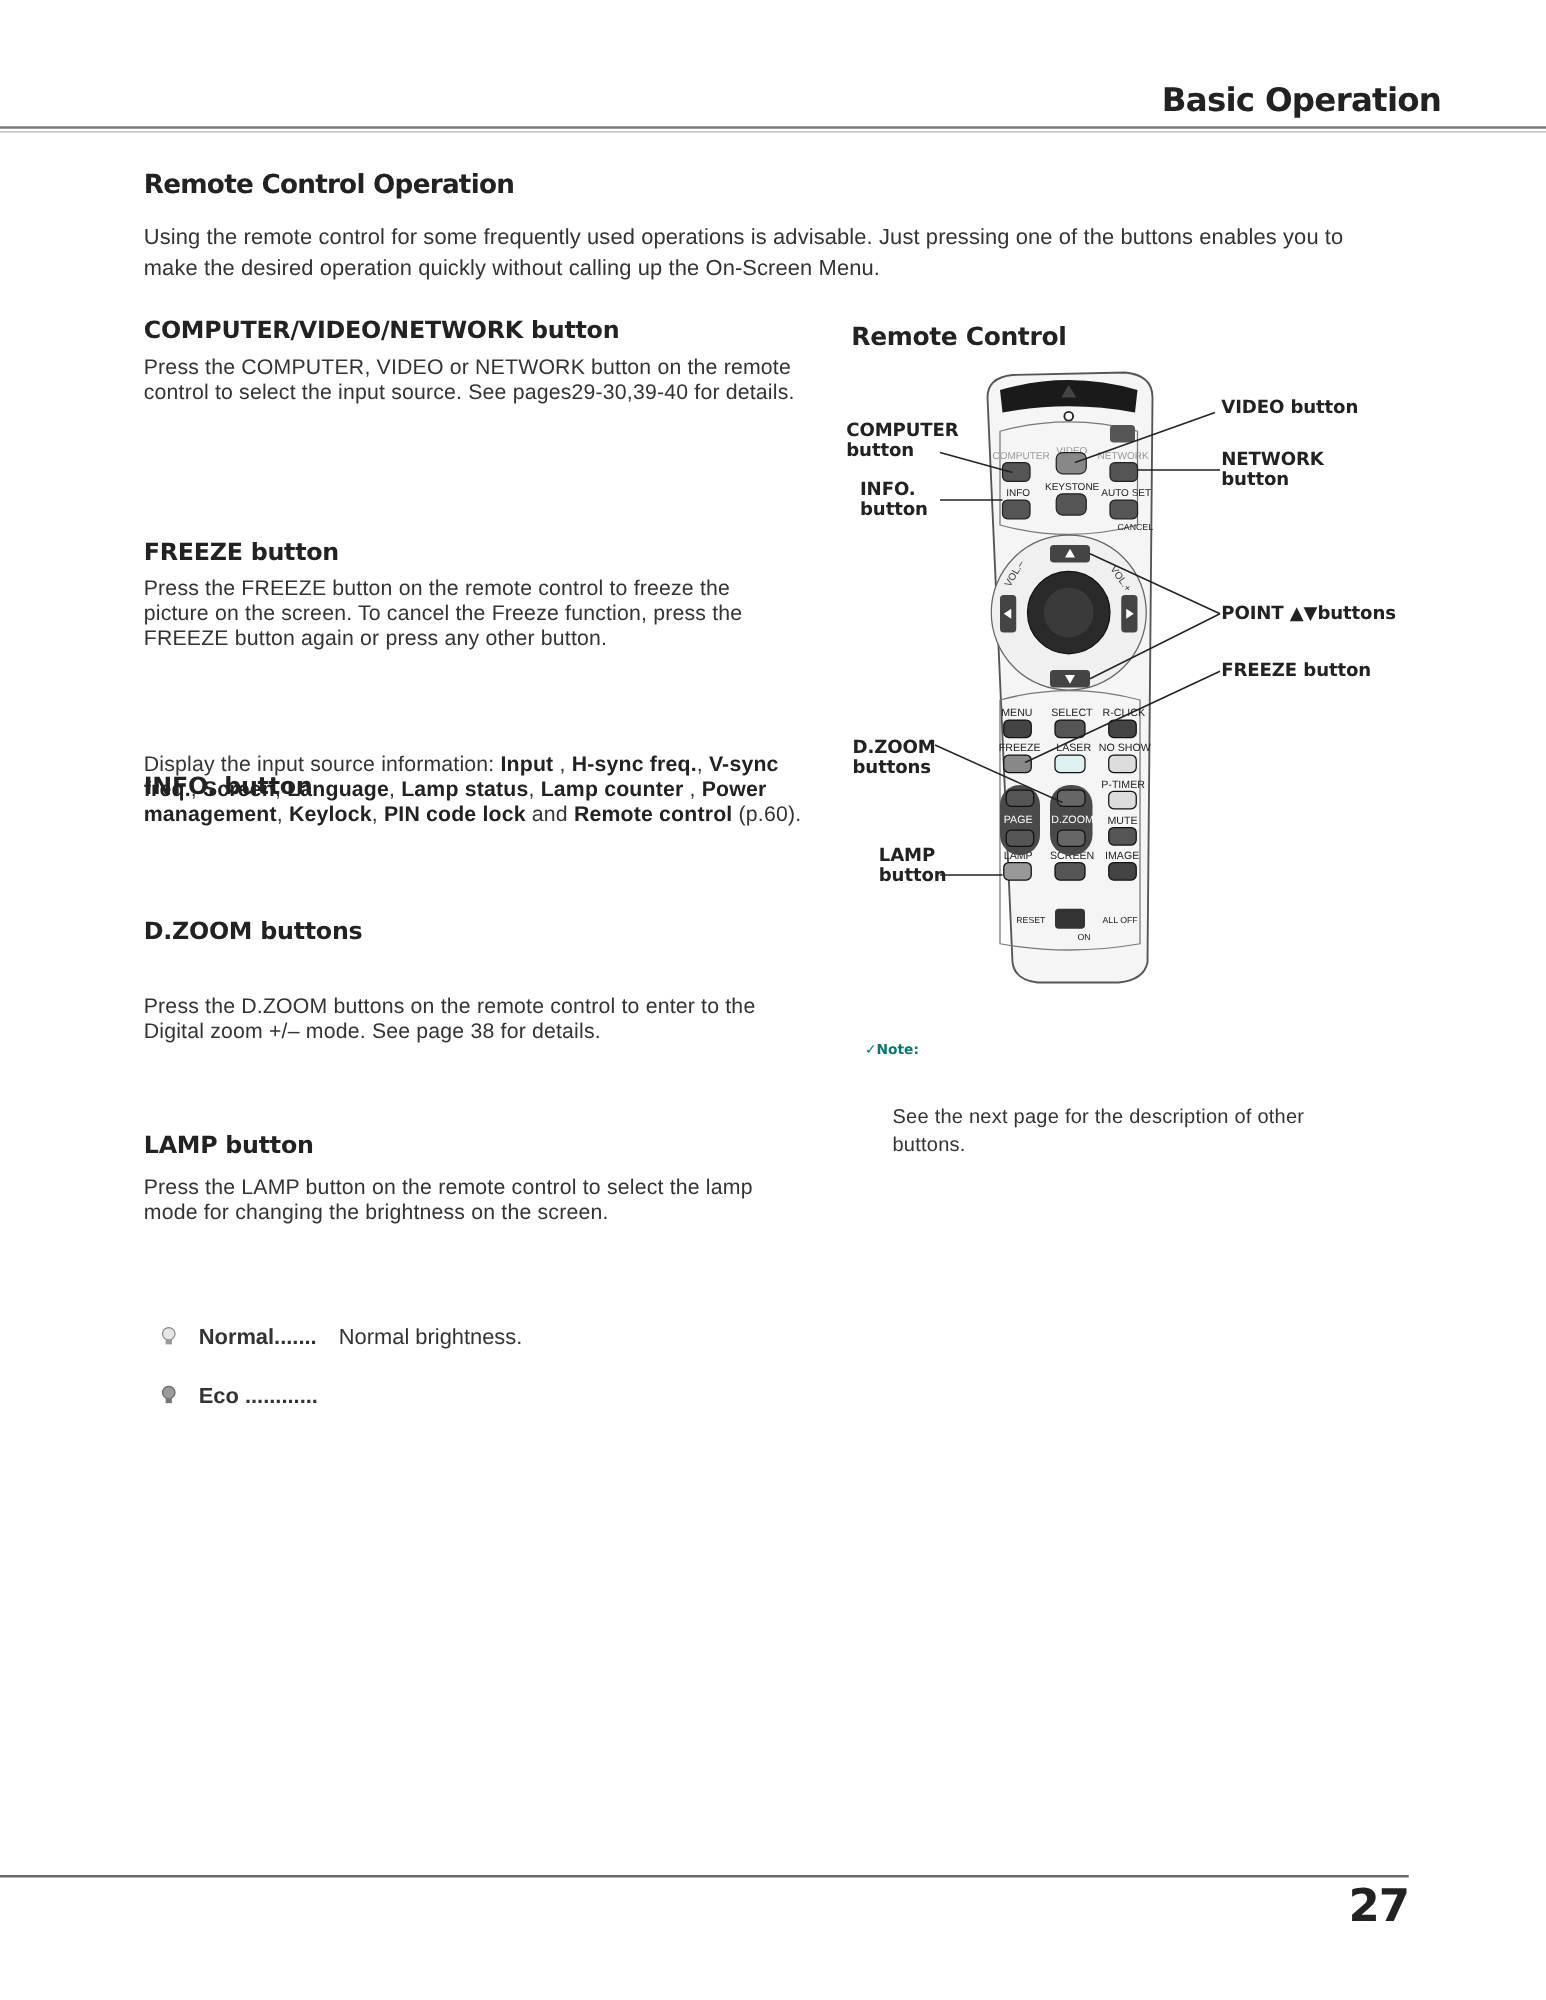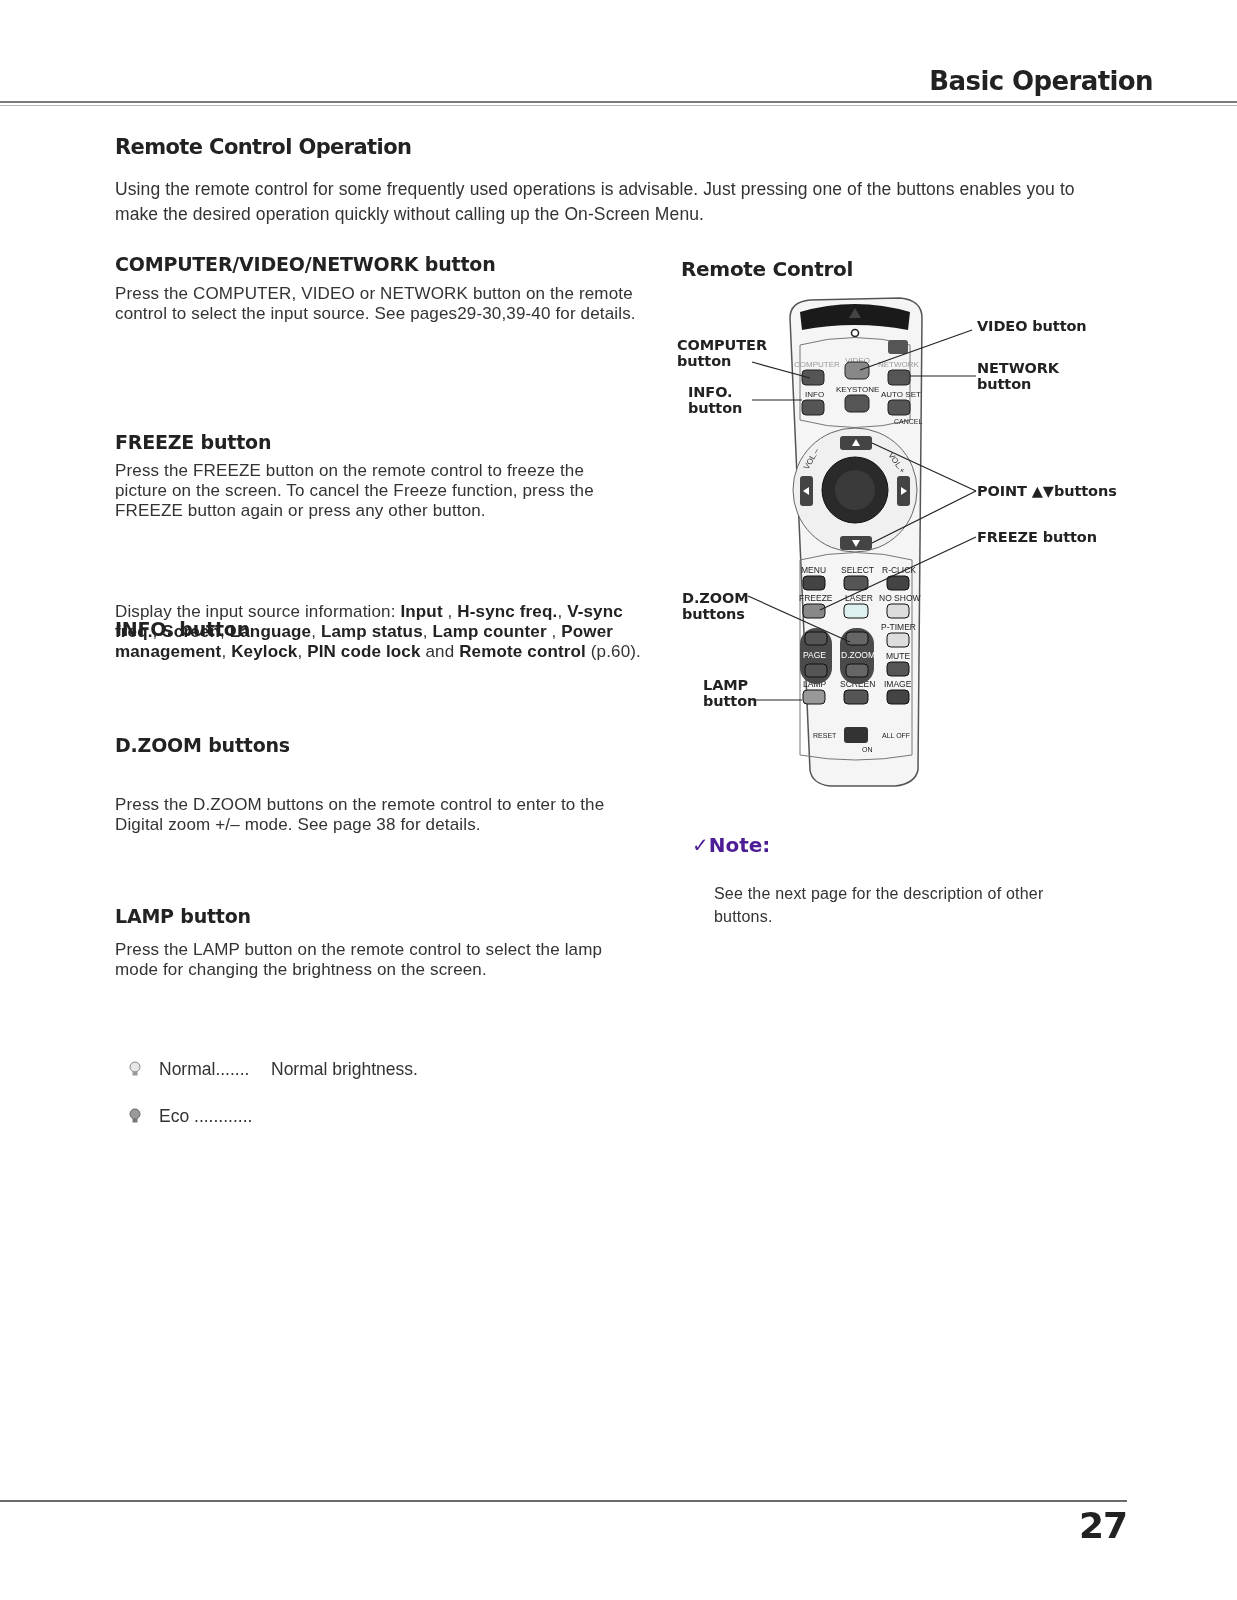--- a/index.html
+++ b/index.html
@@ -9,25 +9,25 @@
   .rule-top1 { left: 0; top: 101px; width: 1237px; height: 2px; background: #7a7a7a; }
   .rule-top2 { left: 0; top: 105px; width: 1237px; height: 1px; background: #b5b5b5; }
   .page-title { left: 115px; top: 135px; font-weight: bold; font-size: 21px; letter-spacing: -0.6px; color: #222; }
   .intro { left: 115px; top: 177px; width: 1000px; font-size: 17.5px; line-height: 24.5px; color: #333;
            font-family: "Liberation Sans", sans-serif; letter-spacing: 0.1px; }
   .h3 { font-weight: bold; font-size: 19px; color: #222; letter-spacing: -0.2px; }
   .p { font-family: "Liberation Sans", sans-serif; font-size: 17px; line-height: 20px; color: #333; width: 540px; letter-spacing: 0.15px; }
   .p b { color: #222; }
   .rc-title { left: 681px; top: 257px; font-weight: bold; font-size: 20px; color: #222; letter-spacing: -0.3px; }
   .callout { font-weight: bold; font-size: 14.5px; color: #222; line-height: 16px; letter-spacing: -0.1px; }
-  .note-head { left: 692px; top: 833px; font-weight: bold; font-size: 20px; color: #4c1d95; }
+  .note-head { left: 692px; top: 833px; font-weight: bold; font-size: 11px; color: #0f766e; }
   .note-text { left: 714px; top: 861px; width: 380px; font-family: "Liberation Sans", sans-serif; font-size: 16px; line-height: 23px; color: #333; letter-spacing: 0.2px; margin-top: 21px; }
   .lamp-row { left: 128px; width: 530px; font-family: "Liberation Sans", sans-serif; font-size: 17.5px; line-height: 24.5px; color: #333; }
   .lamp-row .bulb { position: absolute; left: 0; top: 4px; width: 14px; height: 16px; }
-  .lamp-row .term { position: absolute; left: 31px; top: 0; }
+  .lamp-row .term { position: absolute; left: 31px; top: 0; font-weight: bold; }
   .lamp-row .desc { position: absolute; left: 143px; top: 0; width: 380px; }
   .rule-bot { left: 0; top: 1500px; width: 1127px; height: 2px; background: #6a6a6a; }
   .page-num { right: 110px; top: 1505px; font-weight: bold; font-size: 36px; color: #222; letter-spacing: -1px; }
   .basic-op { right: 84px; top: 66px; font-weight: bold; font-size: 26px; color: #222; letter-spacing: -0.6px; }
   svg text { font-family: "Liberation Sans", sans-serif; }
 </style>
 </head>
 <body>
 
 <div class="abs basic-op">Basic Operation</div>

